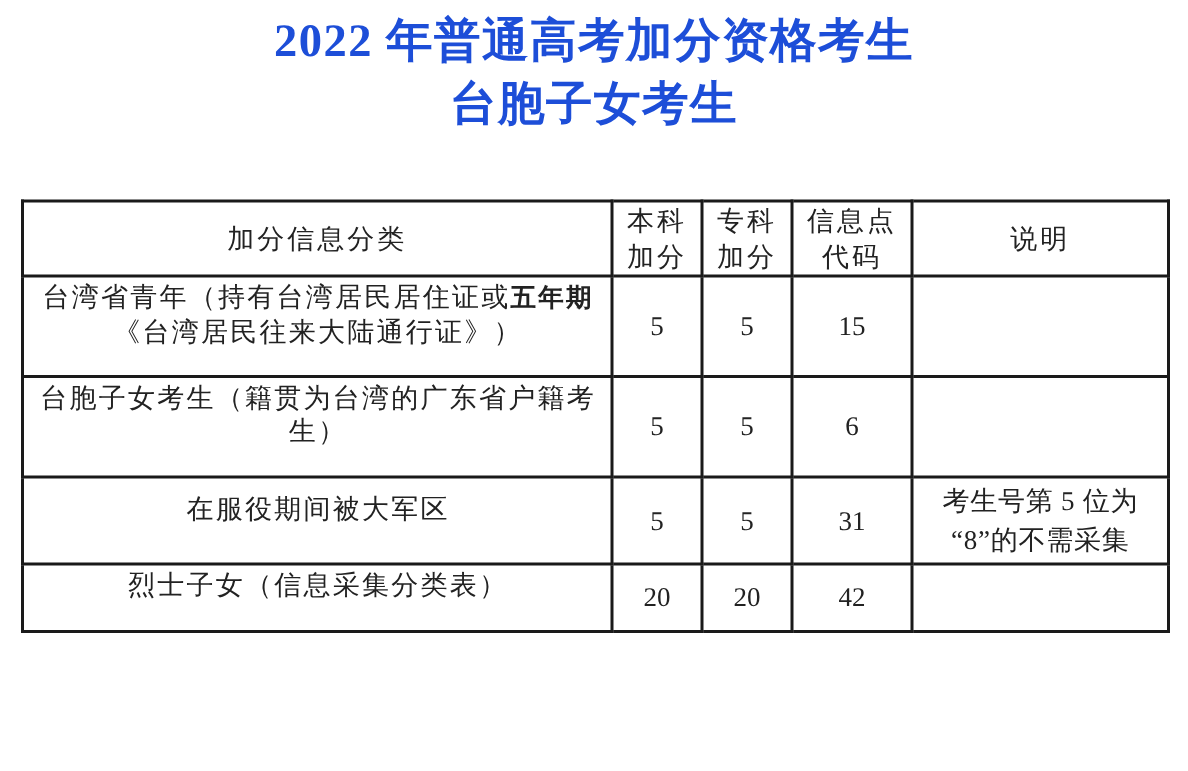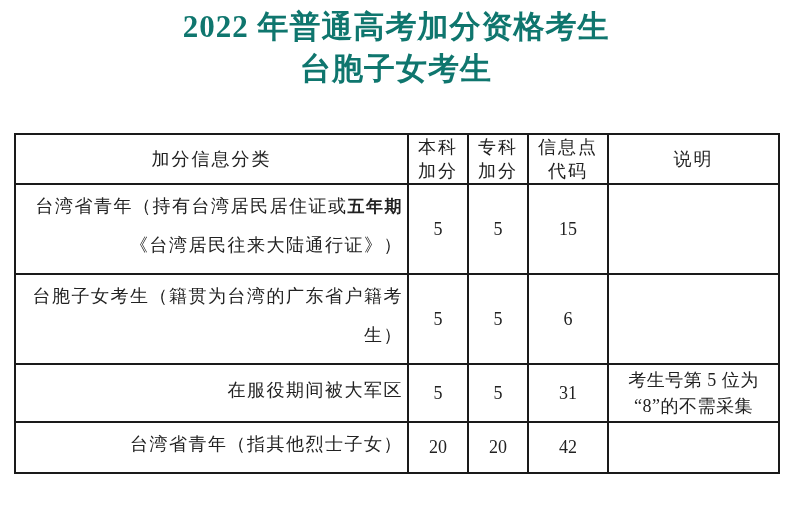--- a/index.html
+++ b/index.html
@@ -12,21 +12,21 @@
   }
   .title-block {
     padding-top: 6px;
     text-align: center;
     line-height: 42px;
   }
   .title-line {
     font-size: 31px;
     font-weight: bold;
     letter-spacing: 1px;
-    color: #0f766e;
+    color: #1d4ed8;
   }
   table.doc-table {
     position: absolute;
     left: 14px;
     top: 133px;
     width: 764px;
     border-collapse: collapse;
     table-layout: fixed;
   }
   table.doc-table td, table.doc-table th {
@@ -35,23 +35,23 @@
     font-weight: normal;
     font-size: 18px;
     color: #222222;
   }
   th.hdr {
     text-align: center;
     letter-spacing: 2px;
     line-height: 24px;
   }
   td.cat {
-    text-align: right;
-    padding: 2px 4px 8px 5px;
-    line-height: 39px;
+    text-align: center;
+    padding: 2px 4px 18px 5px;
+    line-height: 22px;
     letter-spacing: 1.5px;
   }
   td.cat b { font-weight: bold; font-family: "Liberation Sans", "DejaVu Sans", sans-serif; font-size: 17px; }
   td.num { text-align: center; letter-spacing: 0; }
   td.note {
     text-align: center;
     font-size: 17px;
     line-height: 26px;
     letter-spacing: 0.5px;
     padding: 2px 3px;
@@ -120,21 +120,21 @@
     <td class="num">31</td>
     <td class="note">
       <div>考生号第 5 位为</div>
       <div>“8”的不需采集</div>
     </td>
   </tr>
 
 
 
   <tr style="height:41px">
-    <td class="cat"><span>台湾省青年（指其他烈士子女）</span><b></b><span></span></td>
+    <td class="cat"><span>烈士子女（信息采集分类表）</span><b></b><span></span></td>
     <td class="num">20</td>
     <td class="num">20</td>
     <td class="num">42</td>
     <td class="note">
       <div></div>
       <div></div>
     </td>
   </tr>
 </tbody>
   </table>

